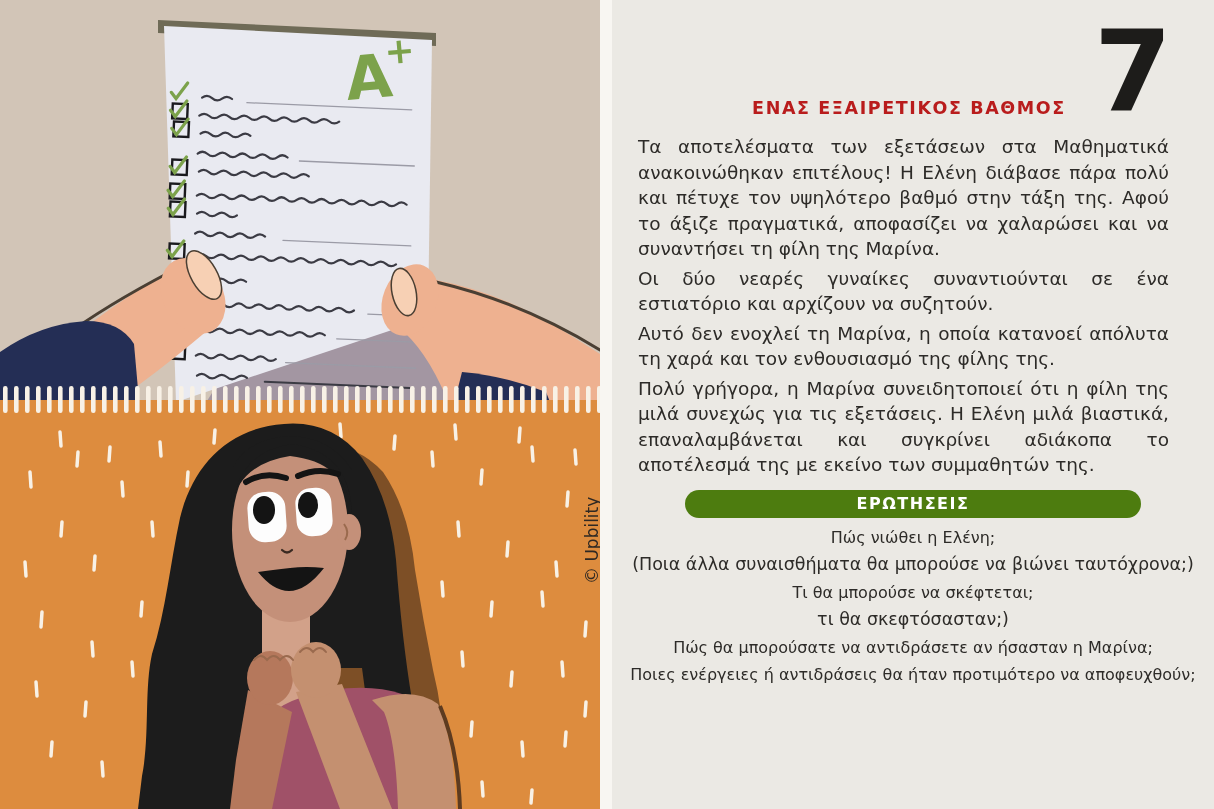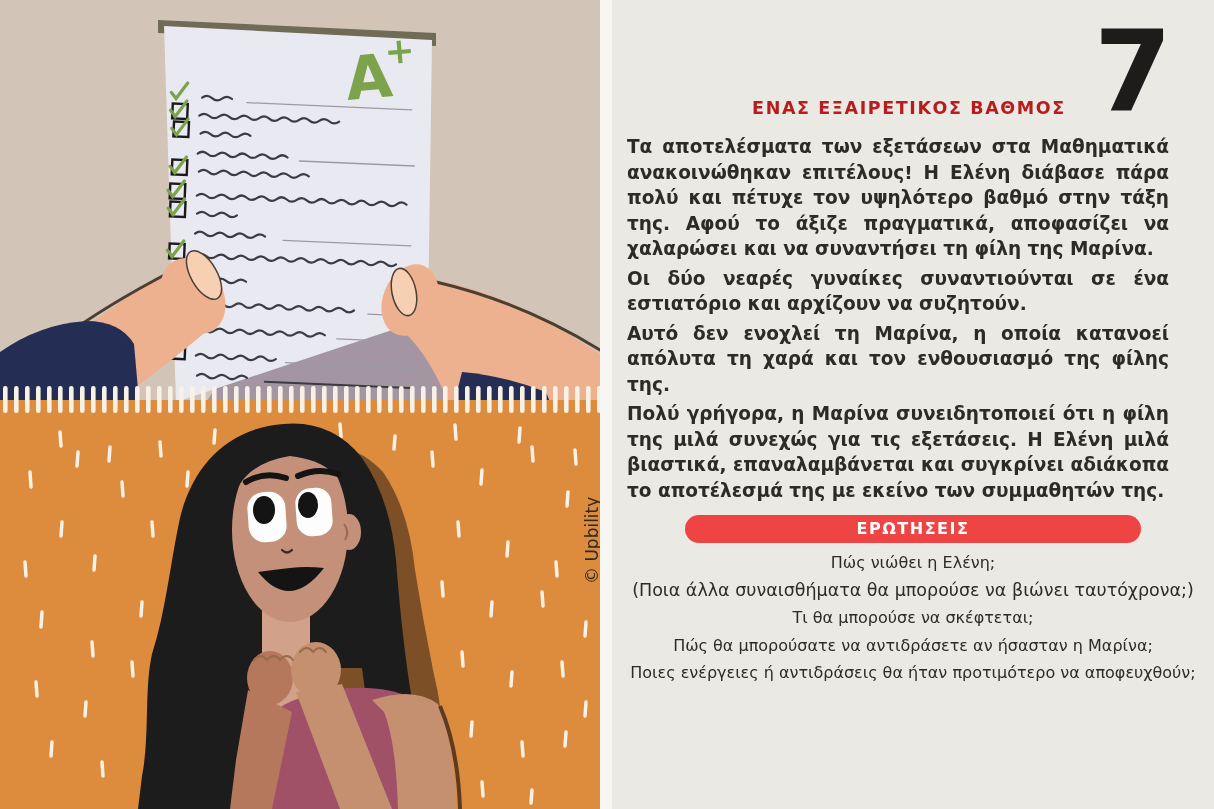--- a/index.html
+++ b/index.html
@@ -3,23 +3,23 @@
 <meta charset="utf-8">
 <style>
   html,body{margin:0;padding:0;}
   body{width:1214px;height:809px;overflow:hidden;font-family:"DejaVu Sans",sans-serif;}
   .page{position:relative;width:1214px;height:809px;background:#ebe9e4;}
   .illustration{position:absolute;left:0;top:0;width:612px;height:809px;}
   .illustration svg{display:block;}
   .content{position:absolute;left:612px;top:0;width:602px;height:809px;color:#2d2b28;}
   .page-number{position:absolute;top:26px;right:44px;font-size:112px;font-weight:bold;line-height:0.82;color:#1d1c1a;letter-spacing:-2px;}
   .card-title{margin:98px 36px 16px 28px;text-align:center;font-weight:bold;font-size:17.5px;letter-spacing:1.6px;color:#b91c1c;}
-  .paragraphs{margin:0 45px 0 15px;font-weight:bold;}
+  .paragraphs{margin:0 45px 0 26px;}
   .paragraphs p{margin:0 0 4px 0;font-size:18.5px;line-height:25.5px;text-align:justify;}
-  .pill{width:456px;margin:12px auto 6px auto;background:#ef4444;border-radius:14px;color:#ffffff;text-align:center;font-weight:bold;font-size:16px;letter-spacing:1.5px;padding:4px 0 5px 0;}
+  .pill{width:456px;margin:12px auto 6px auto;background:#4d7c0f;border-radius:14px;color:#ffffff;text-align:center;font-weight:bold;font-size:16px;letter-spacing:1.5px;padding:4px 0 5px 0;}
   .questions{margin:0 2px;text-align:center;}
   .questions div{line-height:27.5px;white-space:nowrap;}
   .q-bold{font-weight:normal;font-size:16px;}
   .q-normal{font-size:17.5px;text-align:center;}
 </style>
 </head>
 <body>
 
 <div class="page">
 
@@ -183,18 +183,19 @@
       <p>Αυτό δεν ενοχλεί τη Μαρίνα, η οποία κατανοεί απόλυτα τη χαρά και τον ενθουσιασμό της φίλης της.</p>
       <p>Πολύ γρήγορα, η Μαρίνα συνειδητοποιεί ότι η φίλη της μιλά συνεχώς για τις εξετάσεις. Η Ελένη μιλά βιαστικά, επαναλαμβάνεται και συγκρίνει αδιάκοπα το αποτέλεσμά της με εκείνο των συμμαθητών της.</p>
     </div>
 
     <div class="pill">ΕΡΩΤΗΣΕΙΣ</div>
 
     <div class="questions">
       <div class="q-bold">Πώς νιώθει η Ελένη;</div>
       <div class="q-normal">(Ποια άλλα συναισθήματα θα μπορούσε να βιώνει ταυτόχρονα;)</div>
       <div class="q-bold">Τι θα μπορούσε να σκέφτεται;</div>
+      <div class="q-normal">τι θα σκεφτόσασταν;)</div>
       <div class="q-bold">Πώς θα μπορούσατε να αντιδράσετε αν ήσασταν η Μαρίνα;</div>
       <div class="q-bold">Ποιες ενέργειες ή αντιδράσεις θα ήταν προτιμότερο να αποφευχθούν;</div>
     </div>
   </div>
 
 </div>
 
 </body></html>

